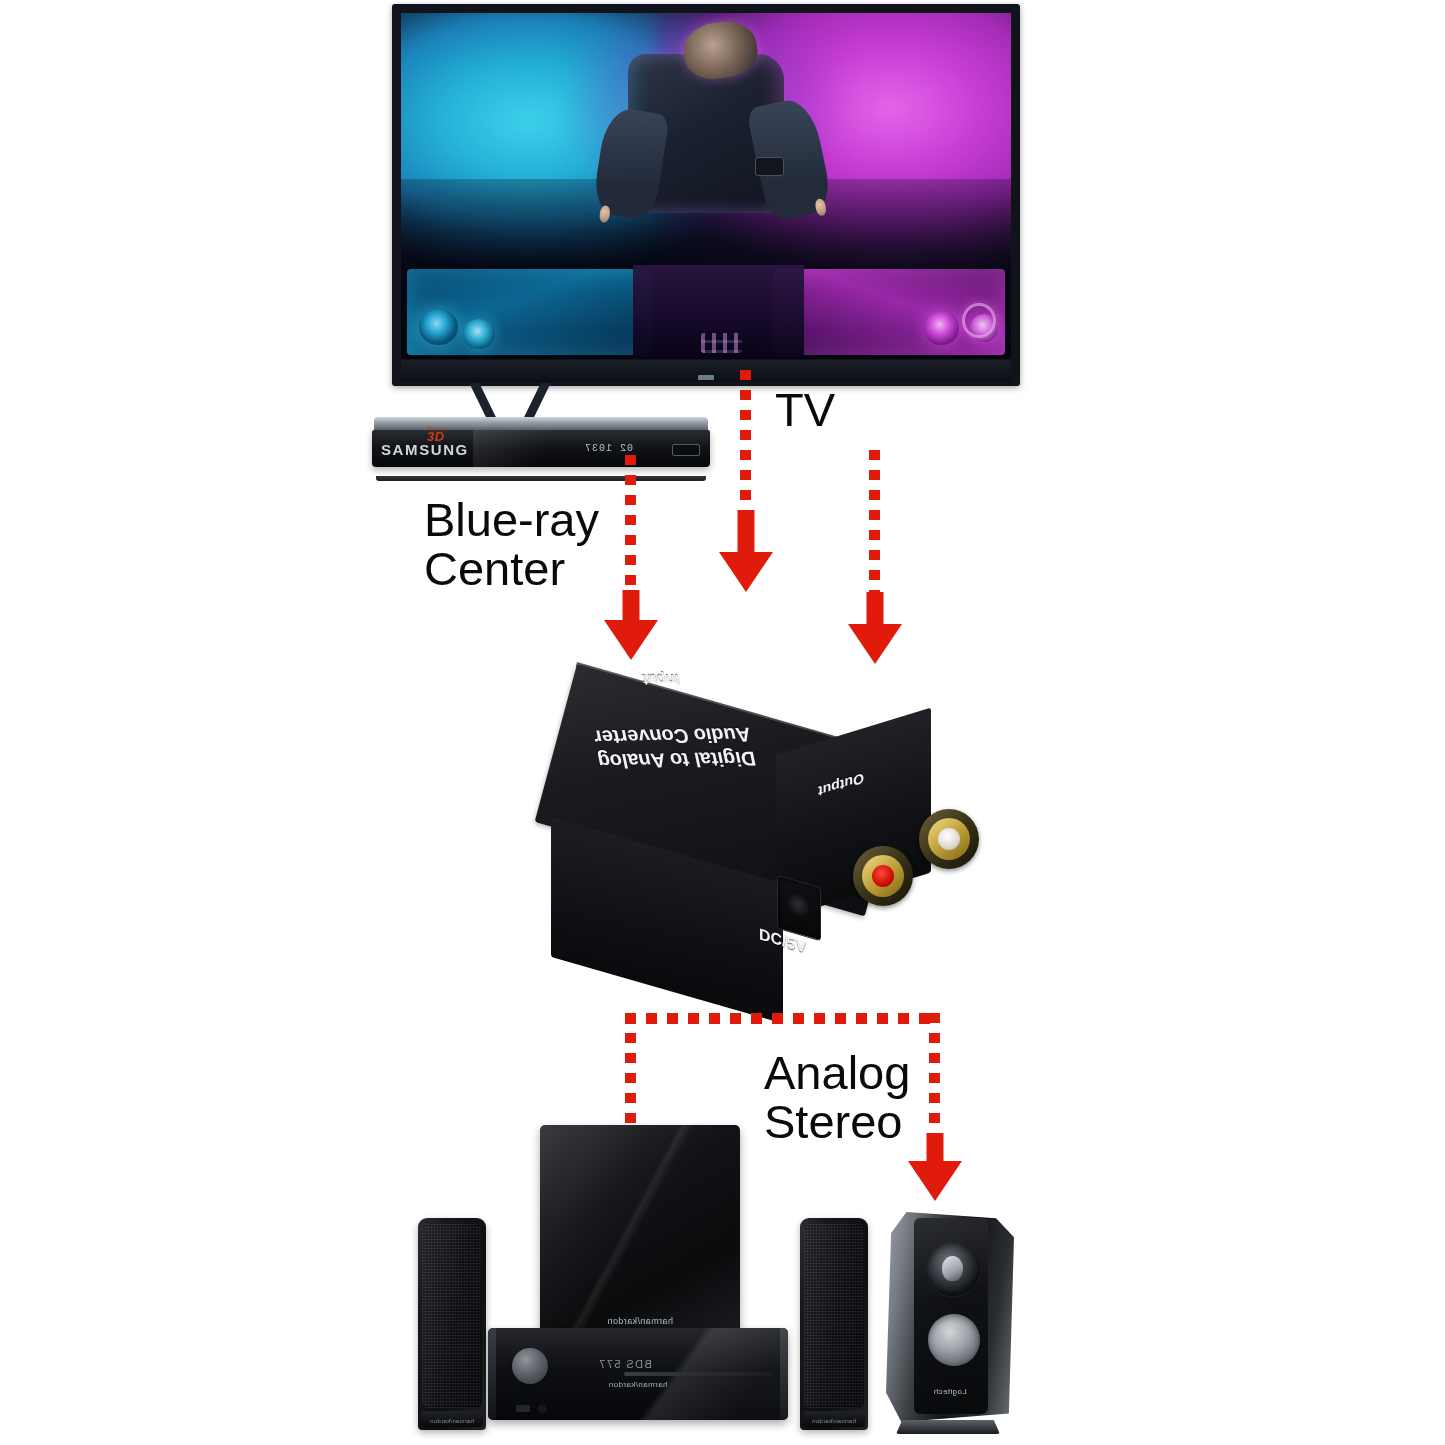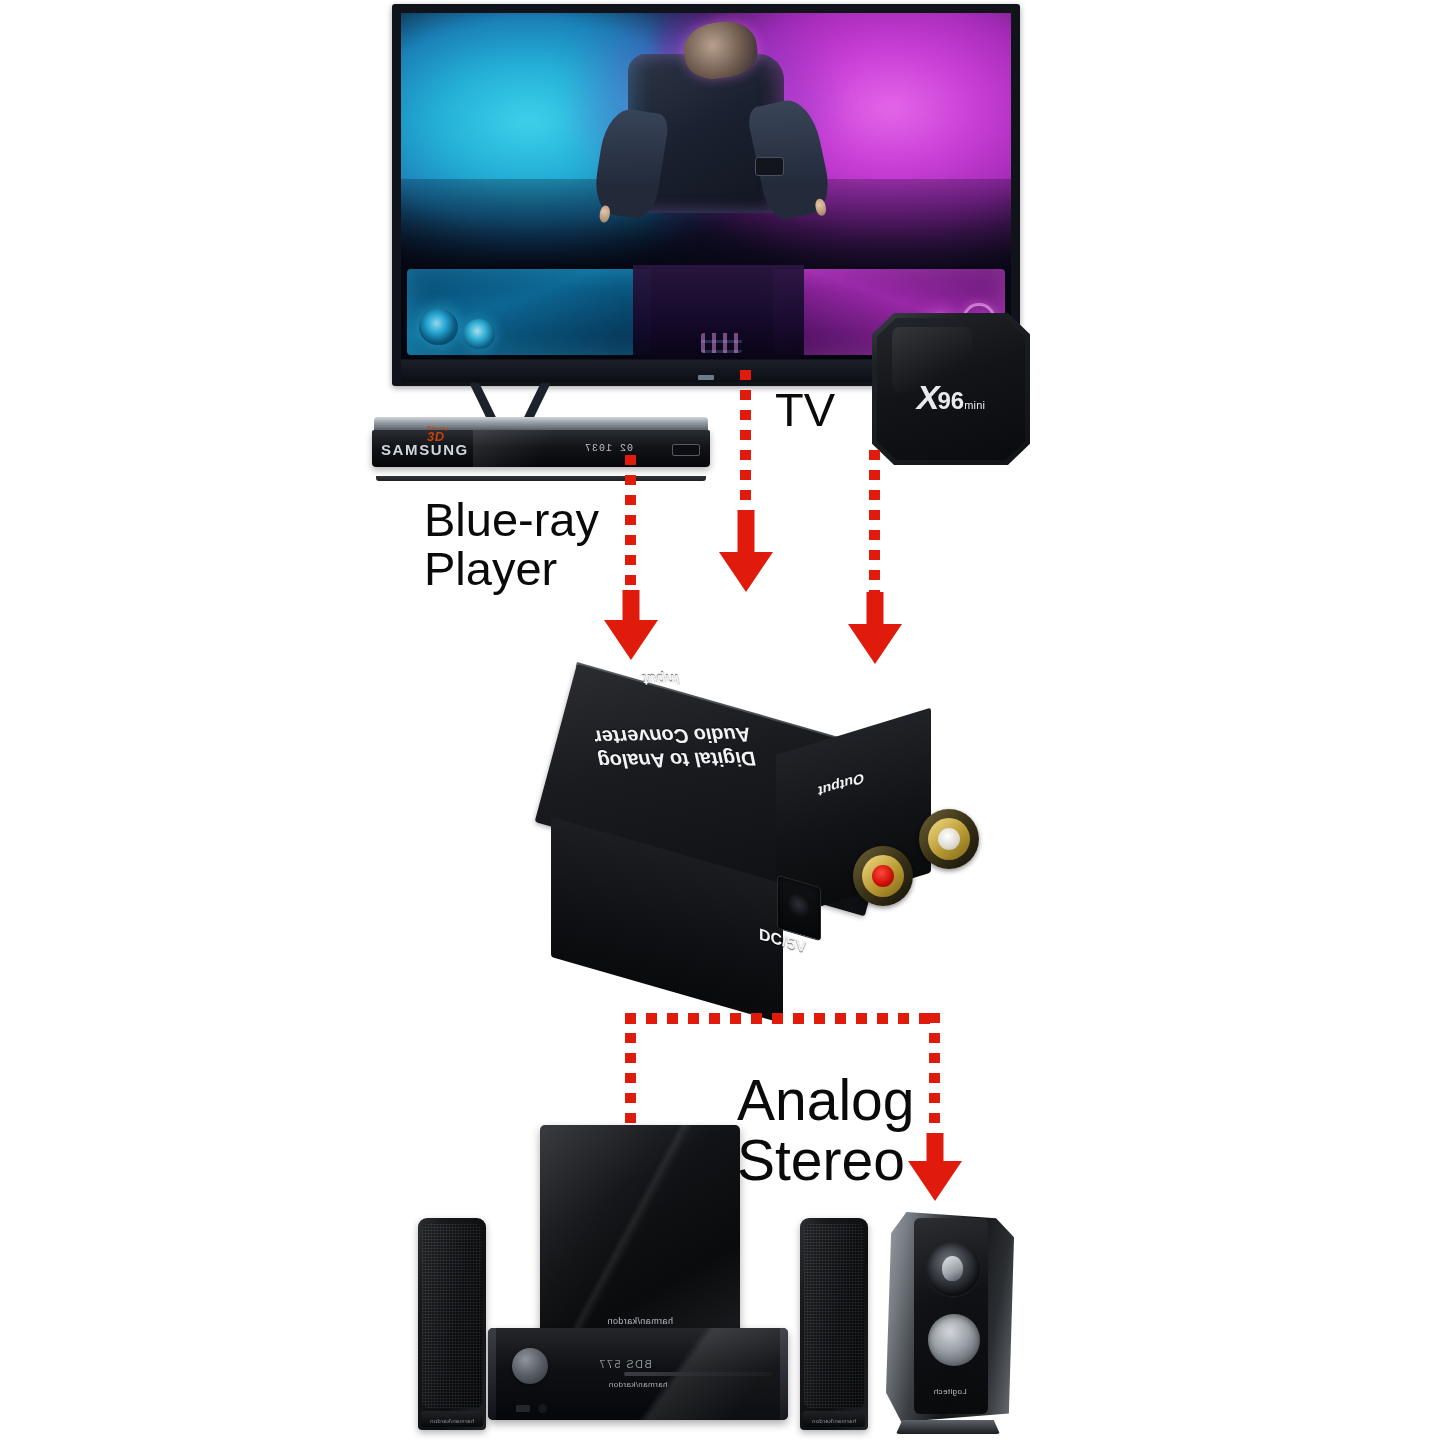--- a/index.html
+++ b/index.html
@@ -304,32 +304,23 @@
     <div class="brand">SAMSUNG</div>
     <div class="logo3d">
       <span class="t">Blu-ray</span>
       <span class="d">3D</span>
     </div>
     <div class="vfd">02 1037</div>
     <div class="tray"></div>
     <div class="base"></div>
   </div>
 
-  <div id="x96">
-    <div class="shell"></div>
-    <div class="top">
-      <div class="sheen"></div>
-    </div>
-    <div class="brand">
-      <span class="x">X</span><span class="n">96</span><span class="m">mini</span>
-    </div>
-  </div>
 
   <div class="lbl" style="left: 424px; top: 495px; font-size: 47px; white-space: pre;">Blue-ray
-Player</div>
+Center</div>
   <div class="lbl" style="left: 775px; top: 385px; font-size: 47px; white-space: pre;">TV</div>
 
   <div class="dashV" style="left:625px;top:455px;height:150px;"></div>
   <div class="arrowWrap" style="left:614px;top:590px;width:34px;height:70px;">
     <div class="shaft" style="width:17px;height:36px;"></div>
     <div class="head"></div>
   </div>
 
   <div class="dashV" style="left:740px;top:370px;height:140px;"></div>
   <div class="arrowWrap" style="left:729px;top:510px;width:34px;height:82px;">
@@ -377,21 +368,21 @@
 
   <div class="arrowWrap" style="left:614px;top:1133px;width:34px;height:68px;">
     <div class="shaft" style="width:17px;height:34px;"></div>
     <div class="head"></div>
   </div>
   <div class="arrowWrap" style="left:918px;top:1133px;width:34px;height:68px;">
     <div class="shaft" style="width:17px;height:34px;"></div>
     <div class="head"></div>
   </div>
 
-  <div class="lbl" style="left: 737px; top: 1048px; font-size: 57px; white-space: pre; margin-top: 23px;">Analog
+  <div class="lbl" style="left: 764px; top: 1048px; font-size: 47px; white-space: pre;">Analog
 Stereo</div>
 
   <div id="audio">
 
     <div class="sat" id="sat1">
       <div class="mesh"></div>
       <div class="foot"></div>
       <div class="hk">harman/kardon</div>
     </div>
 

